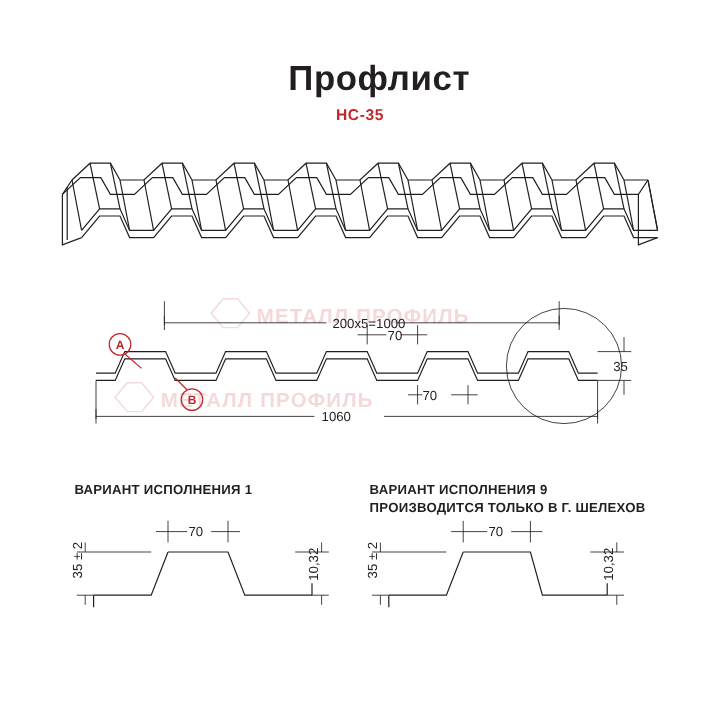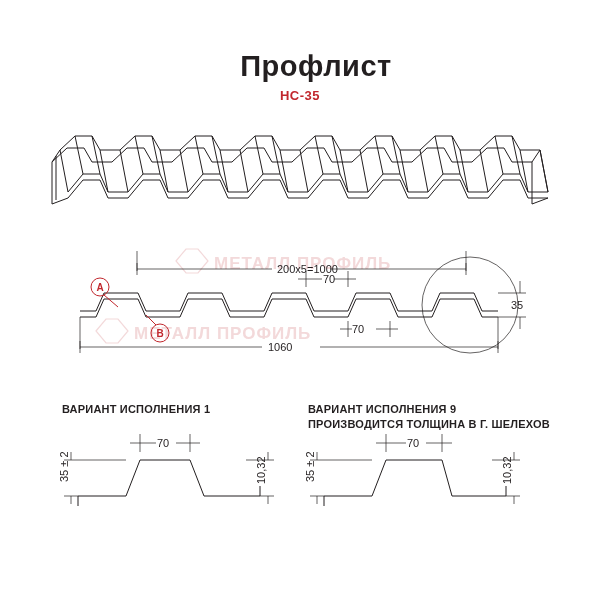--- a/index.html
+++ b/index.html
@@ -162,21 +162,21 @@
       <text class="redtxt" x="160" y="94" text-anchor="middle">B</text>
       <path class="red" d="M156,82 L146,72"></path>
     </g>
   </svg>
 
   <div class="variant-label variant1-label">
     <div>ВАРИАНТ ИСПОЛНЕНИЯ 1</div>
   </div>
   <div class="variant-label variant2-label">
     <div>ВАРИАНТ ИСПОЛНЕНИЯ 9</div>
-    <div>ПРОИЗВОДИТСЯ ТОЛЩИНА В Г. ШЕЛЕХОВ</div>
+    <div>ПРОИЗВОДИТСЯ ТОЛЬКО В Г. ШЕЛЕХОВ</div>
   </div>
 
   <svg width="240" height="110" style="position:absolute; top:430px; left:60px;">
     <g class="ln">
       <path d="M80,30 L130,30 L144,66 L200,66"></path>
       <path d="M80,30 L66,66 L18,66"></path>
       <path d="M200,66 L200,56"></path>
       <path d="M18,66 L18,76"></path>
     </g>
 

